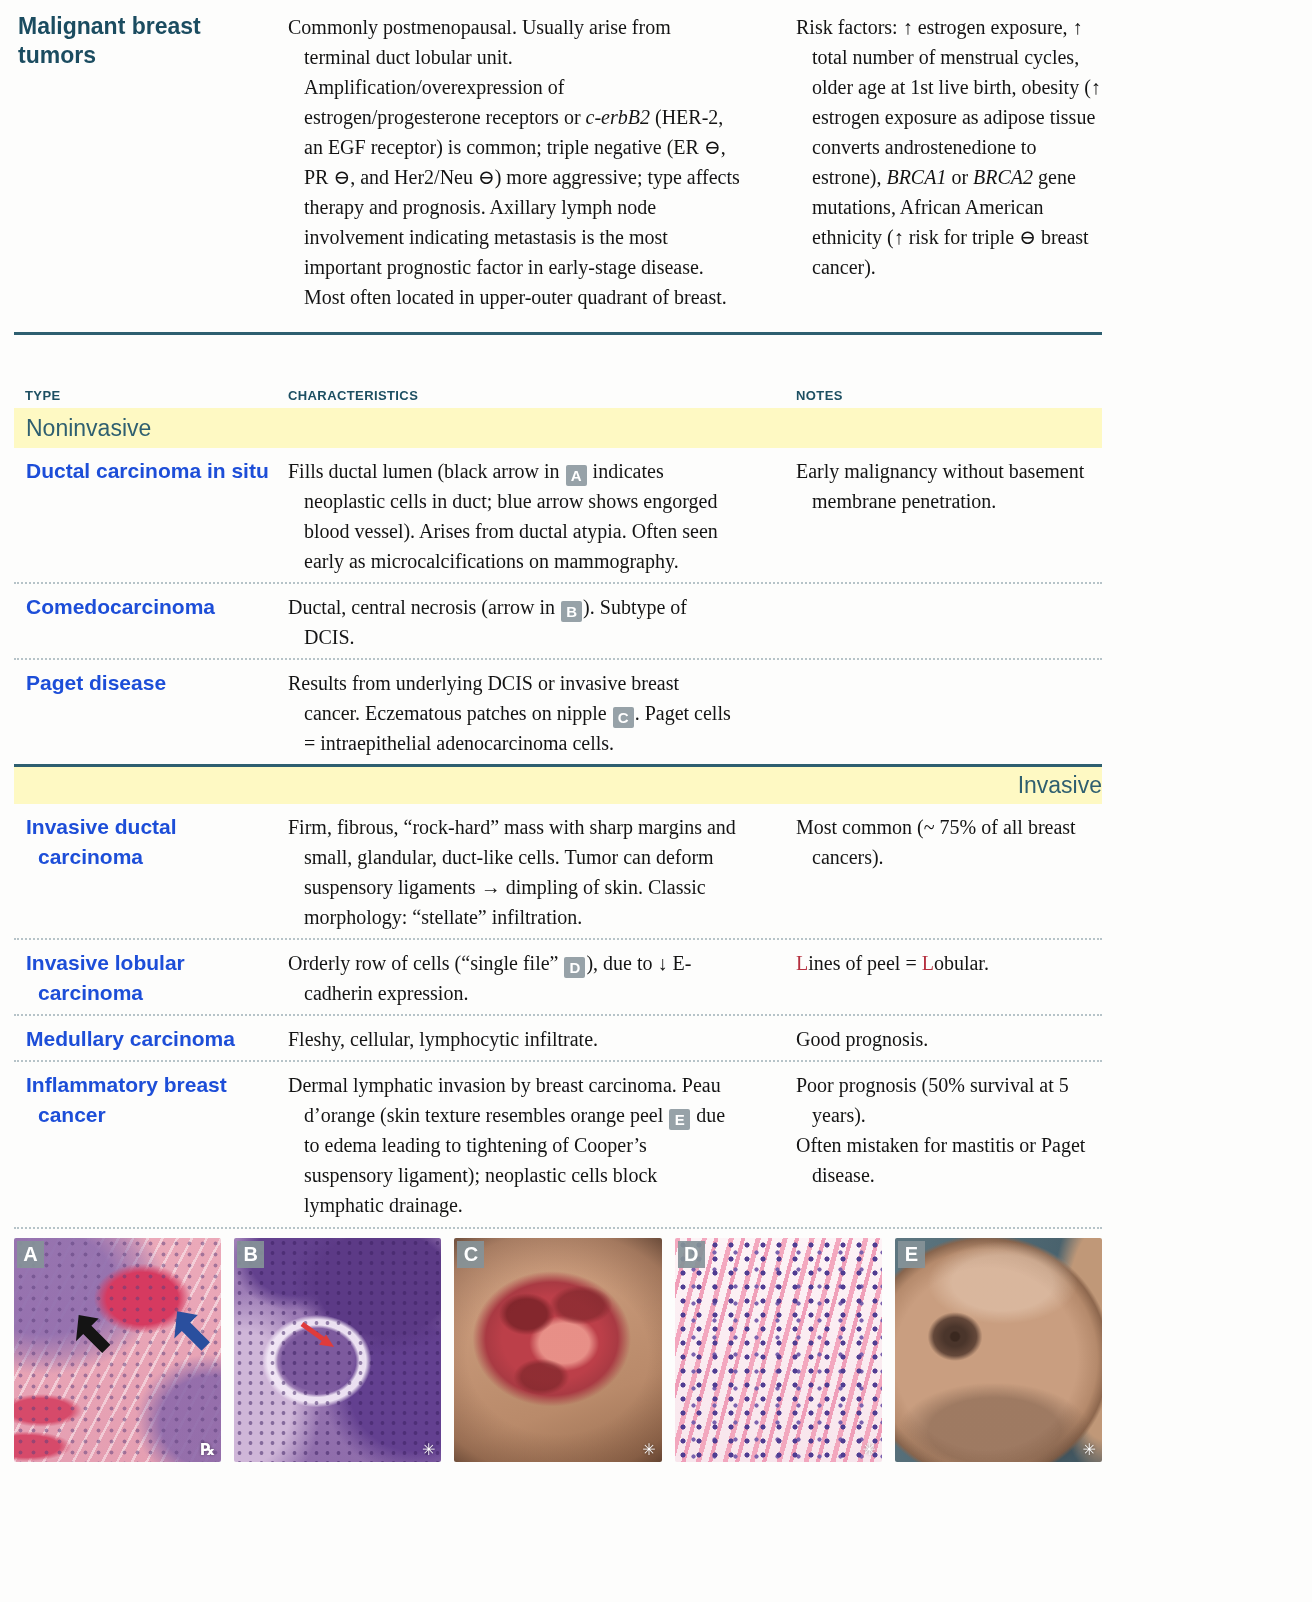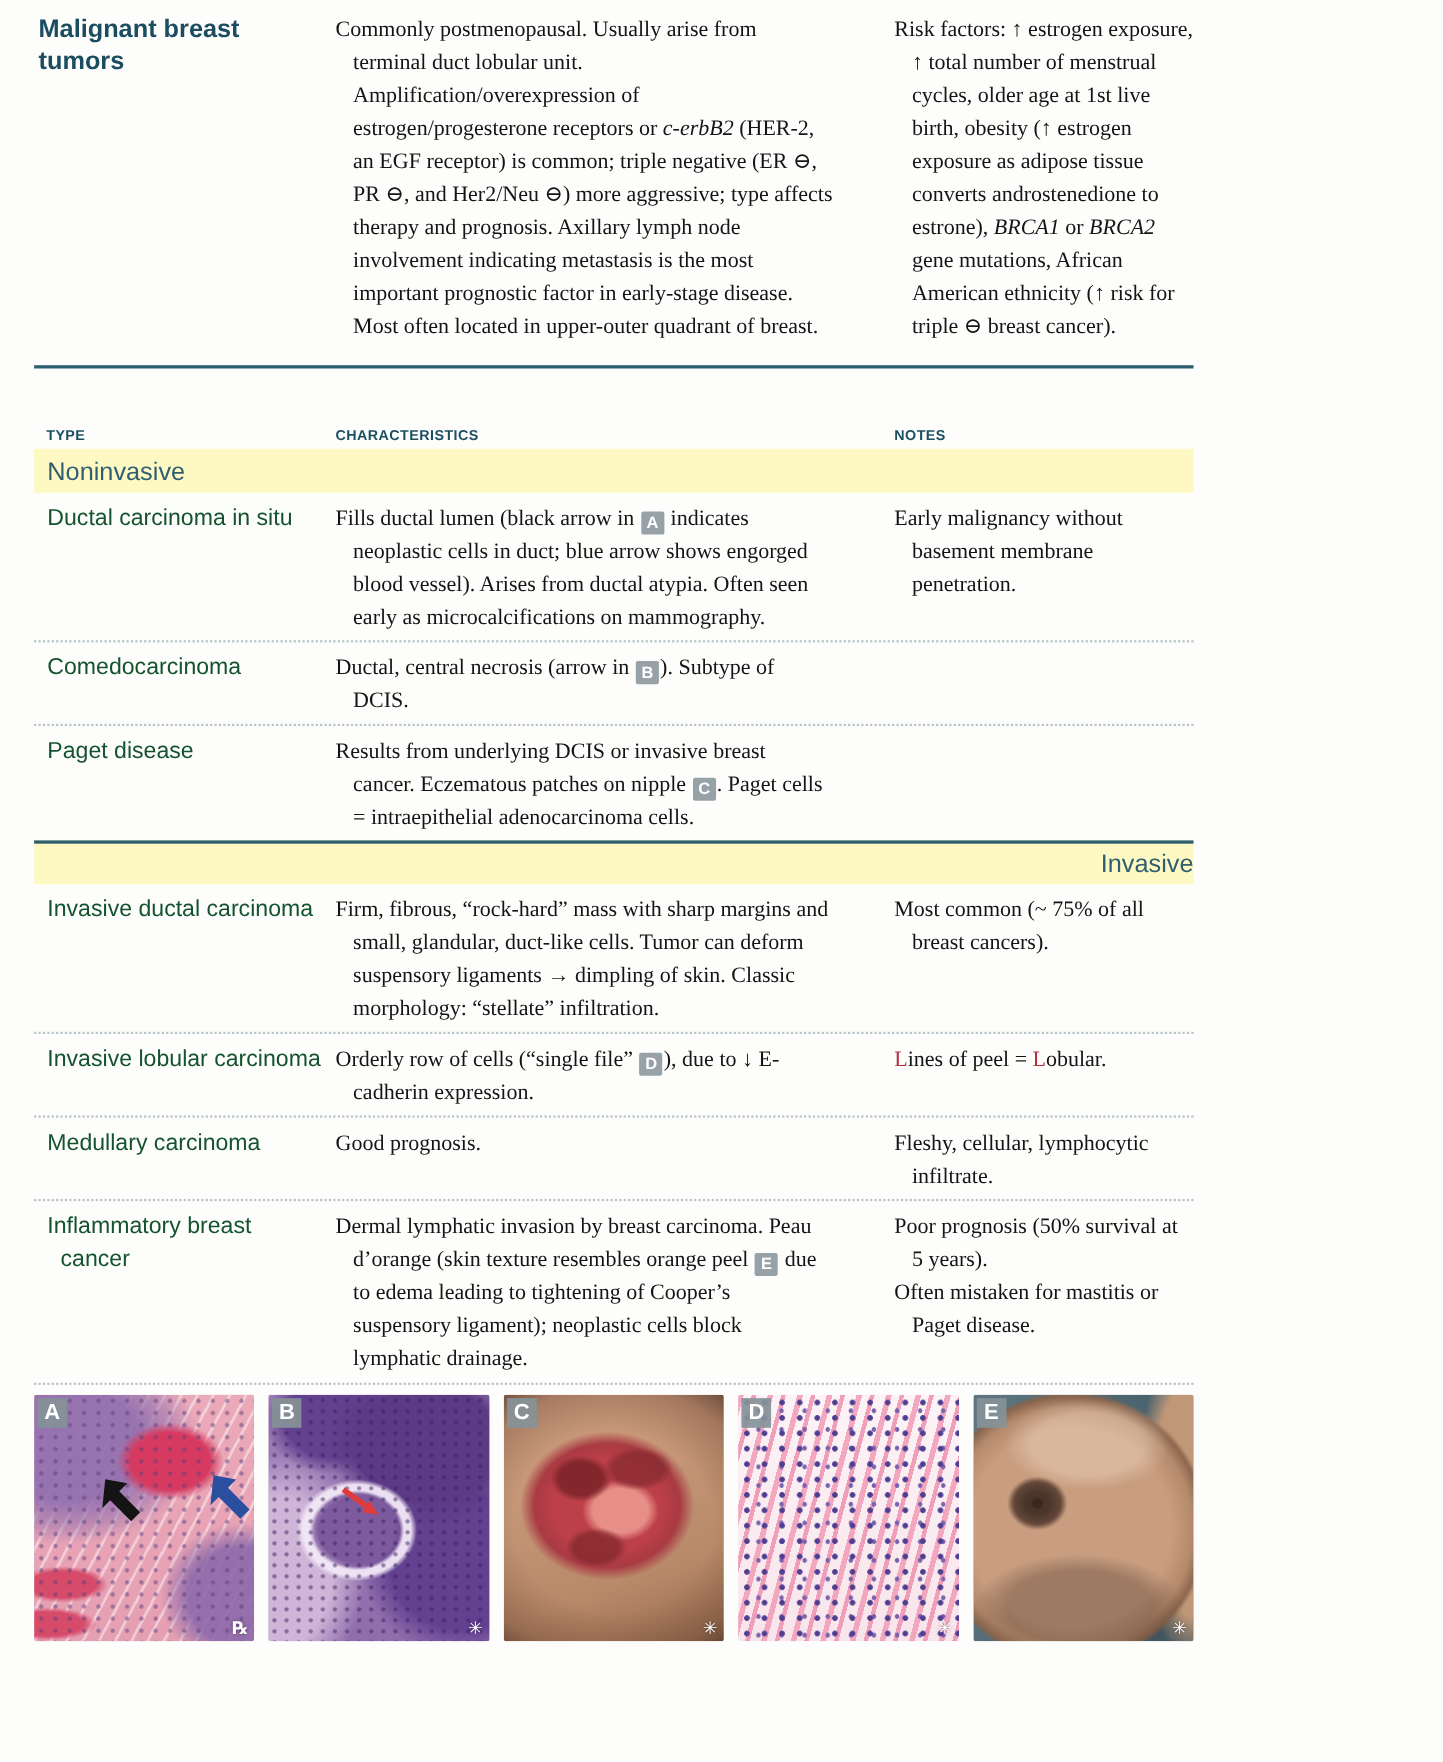--- a/index.html
+++ b/index.html
@@ -3,21 +3,21 @@
 <meta charset="utf-8">
 <style>
   * { box-sizing: border-box; }
   html,body { margin:0; padding:0; }
   body {
     width:1312px; height:1602px; overflow:hidden;
     background:#fdfdfc;
     font-family:"Liberation Serif","DejaVu Serif",serif;
     color:#161616;
   }
-  .page { width:1116px; height:1602px; padding:0 31px; }
+  .page { width:1116px; height:1602px; padding:0 14px; }
 
   
   .grid3 { display:grid; grid-template-columns:274px 508px 1fr; }
 
   
   .entry { padding-top:12px; padding-bottom:20px; }
   .entry-title {
     margin:0; padding-left:4px; max-width:244px;
     font-family:"Liberation Sans",sans-serif; font-weight:bold;
     font-size:23px; line-height:29px; color:#1b4c60;
@@ -53,22 +53,22 @@
     height:40px; background:#fef9c3;
     display:flex; align-items:center; padding-left:12px;
     font-family:"Liberation Sans",sans-serif;
     font-size:23px; color:#2f5f70;
   }
   .secbar.rule-top { border-top:3px solid #2e5f70;justify-content:flex-end; }
 
   .row { padding:8px 0 6px; }
   .row + .row { border-top:2px dotted #b6c3c8; }
   .rowtype {
-    font-family:"Liberation Sans",sans-serif; font-weight:normal;
-    font-size:21px; line-height:30px; color:#14532d;
+    font-family:"Liberation Sans",sans-serif; font-weight:bold;
+    font-size:21px; line-height:30px; color:#1d4ed8;
     padding-left:24px; text-indent:-12px; max-width:262px;
   }
 
   
   .figsep { border-top:2px dotted #b6c3c8; margin-top:1px; }
   .figures { display:flex; gap:13px; padding-top:9px; }
   .fig {
     position:relative; flex:1 1 0; height:224px;
     border-radius:2px; overflow:hidden; background:#ddd;
   }
@@ -224,25 +224,25 @@
       <div class="cellbody char-col">
           <div class="para"><span>Orderly row of cells (“single file” </span><span class="chip">D</span><span>), due to ↓ E-cadherin expression.</span></div>
         </div>
       <div class="cellbody notes-col">
           <div class="para"><span class="redcap">L</span><span>ines of peel = </span><span class="redcap">L</span><span>obular.</span></div>
         </div>
     </div>
 
     <div class="row grid3">
       <div class="rowtype">Medullary carcinoma</div>
+      <div class="cellbody char-col">
+          <div class="para"><span>Fleshy, cellular, lymphocytic infiltrate.</span></div>
+        </div>
       <div class="cellbody notes-col">
           <div class="para"><span>Good prognosis.</span></div>
-        </div>
-      <div class="cellbody char-col">
-          <div class="para"><span>Fleshy, cellular, lymphocytic infiltrate.</span></div>
         </div>
     </div>
 
     <div class="row grid3">
       <div class="rowtype">Inflammatory breast cancer</div>
       <div class="cellbody char-col">
           <div class="para"><span>Dermal lymphatic invasion by breast carcinoma. Peau d’orange (skin texture resembles orange peel </span><span class="chip">E</span><span> due to edema leading to tightening of Cooper’s suspensory ligament); neoplastic cells block lymphatic drainage.</span></div>
         </div>
       <div class="cellbody notes-col">
           <div class="para"><span>Poor prognosis (50% survival at 5 years).</span></div>

